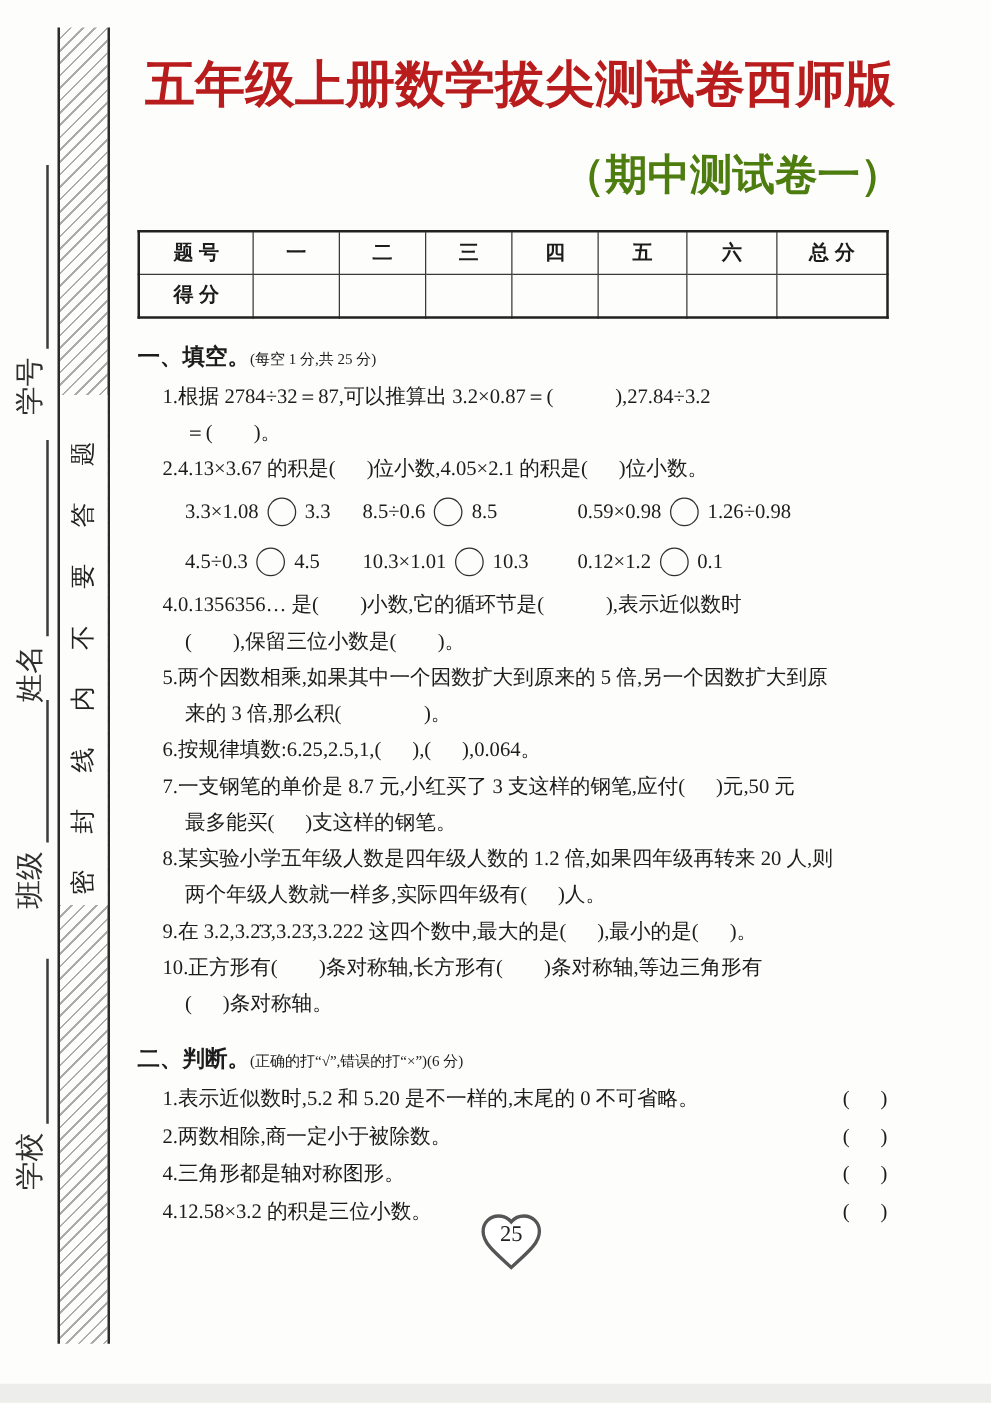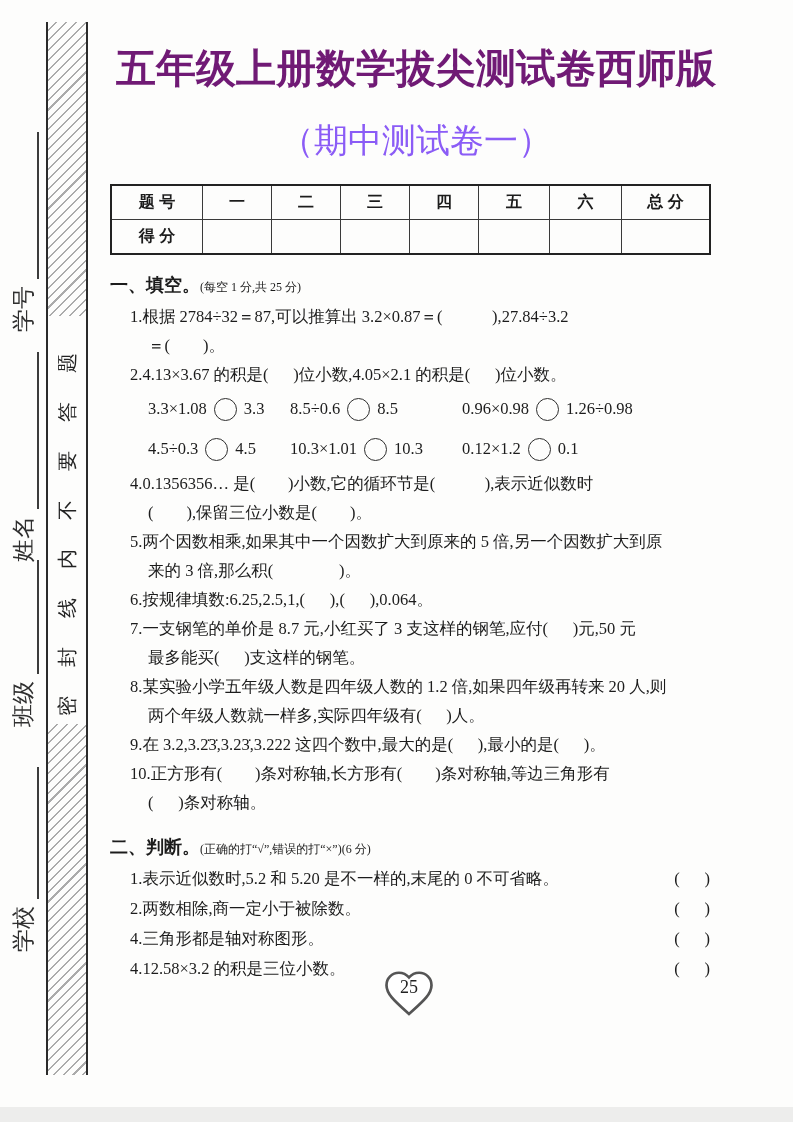--- a/index.html
+++ b/index.html
@@ -24,25 +24,25 @@
     position:absolute; left:48px; top:724px; width:400px; height:38px;
     transform:rotate(-90deg); transform-origin:0 0;
     background:#fdfdfc; font-size:20px; letter-spacing:29px; line-height:38px;
     padding-left:8px; color:#222; white-space:nowrap;
     font-family:"Liberation Serif","DejaVu Serif",serif;
   }
   
   .content { position:absolute; left:110px; top:34px; width:612px; }
   .title {
     text-align:center; font-family:"Liberation Sans","DejaVu Sans",sans-serif;
-    font-weight:900; font-size:40px; line-height:52px; margin-top:8px; color:#701a75;
+    font-weight:900; font-size:40px; line-height:52px; margin-top:8px; color:#b91c1c;
   }
   .subtitle {
-    text-align:center; font-family:"Liberation Sans","DejaVu Sans",sans-serif;
-    font-weight:400; font-size:34px; line-height:44px; margin-top:24px; color:#8b5cf6;
+    text-align:right; font-family:"Liberation Sans","DejaVu Sans",sans-serif;
+    font-weight:700; font-size:34px; line-height:44px; margin-top:24px; color:#4d7c0f;
   }
   table.score-table {
     border-collapse:collapse; table-layout:fixed; width:592px; margin-top:22px;
     font-family:"Liberation Sans","DejaVu Sans",sans-serif; font-size:16px; font-weight:700;
   }
   table.score-table td {
     border:1px solid #3a3a3a; height:33px; text-align:center; vertical-align:middle; padding:0;
   }
   table.score-table { border:2px solid #222; }
   .sec-head { margin-top:16px; line-height:29px; white-space:pre; }
@@ -138,21 +138,21 @@
           <span>3.3×1.08</span>
           <span class="circle"></span>
           <span>3.3</span>
         </span>
       <span class="cmp c2">
           <span>8.5÷0.6</span>
           <span class="circle"></span>
           <span>8.5</span>
         </span>
       <span class="cmp c3">
-          <span>0.96×0.98</span>
+          <span>0.59×0.98</span>
           <span class="circle"></span>
           <span>1.26÷0.98</span>
         </span>
     </div>
     <div class="q3row">
       <span class="cmp c1">
           <span>4.5÷0.3</span>
           <span class="circle"></span>
           <span>4.5</span>
         </span>

